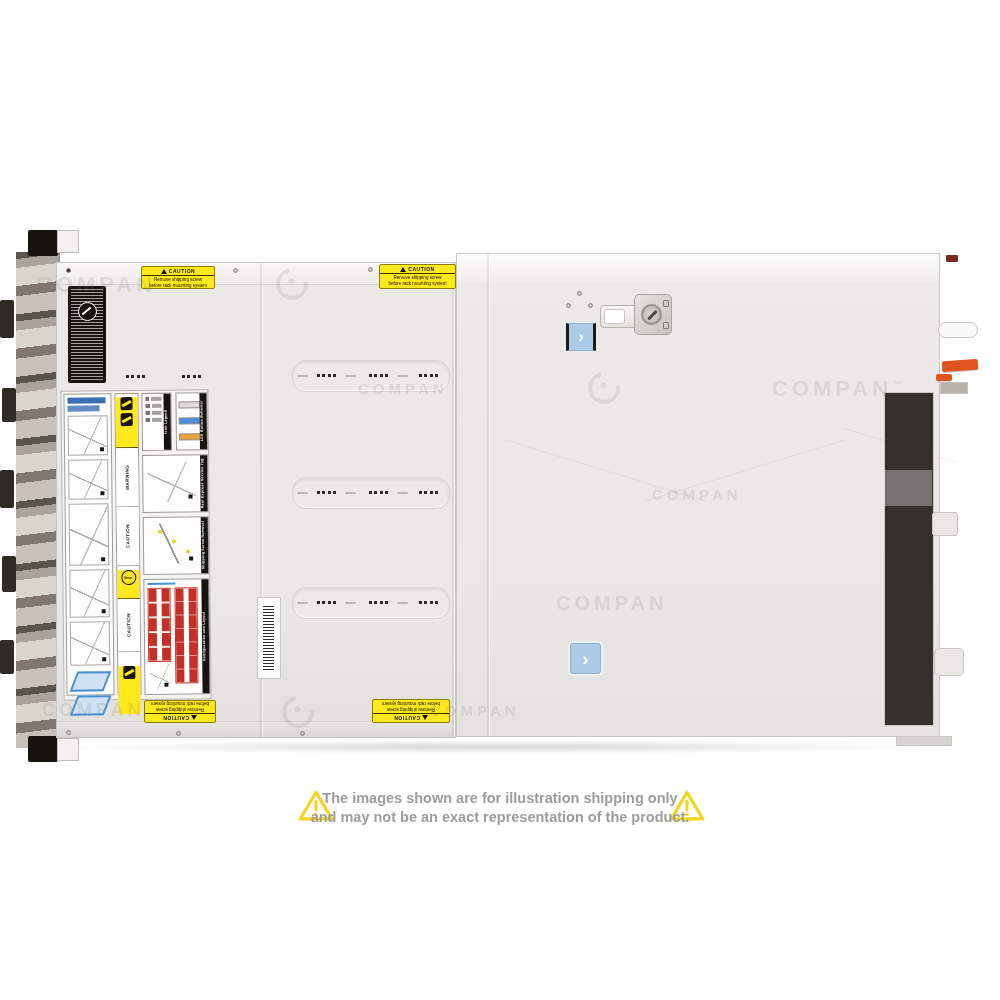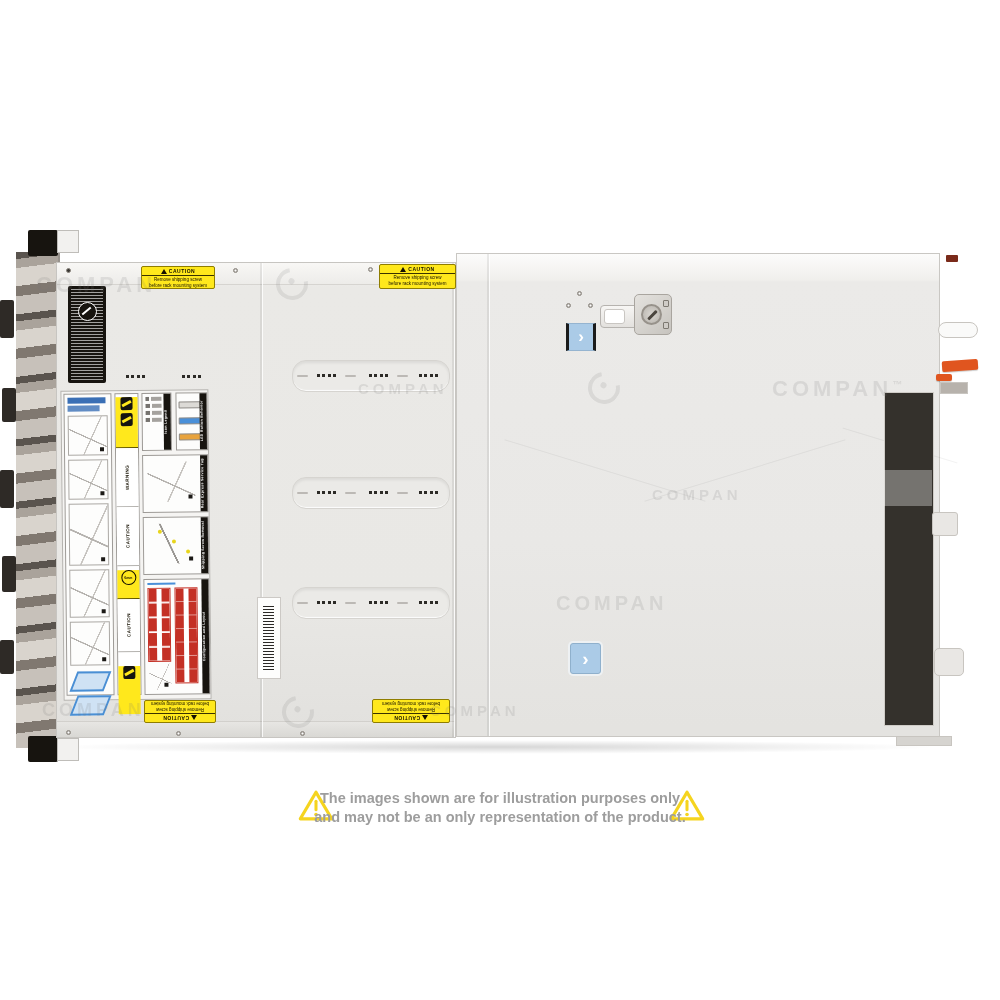--- a/index.html
+++ b/index.html
@@ -394,17 +394,17 @@
     <path d="M20 4 L36.5 32 L3.5 32 Z" fill="none" stroke="#f5d41f" stroke-width="3.4" stroke-linejoin="round"></path>
     <line x1="20" y1="13.5" x2="20" y2="22.5" stroke="#f5d41f" stroke-width="3.2" stroke-linecap="round"></line>
     <circle cx="20" cy="27.5" r="1.9" fill="#f5d41f"></circle>
   </svg>
   <svg class="abs" style="left:668px;top:788px;" width="38" height="35" viewBox="0 0 40 36">
     <path d="M20 4 L36.5 32 L3.5 32 Z" fill="none" stroke="#f5d41f" stroke-width="3.4" stroke-linejoin="round"></path>
     <line x1="20" y1="13.5" x2="20" y2="22.5" stroke="#f5d41f" stroke-width="3.2" stroke-linecap="round"></line>
     <circle cx="20" cy="27.5" r="1.9" fill="#f5d41f"></circle>
   </svg>
   <div class="abs disclaimer">
-    <div>The images shown are for illustration purposes only</div>
-    <div>and may not be an only representation of the product.</div>
+    <div>The images shown are for illustration shipping only</div>
+    <div>and may not be an exact representation of the product.</div>
   </div>
 
 </div>
 
 </body></html>

